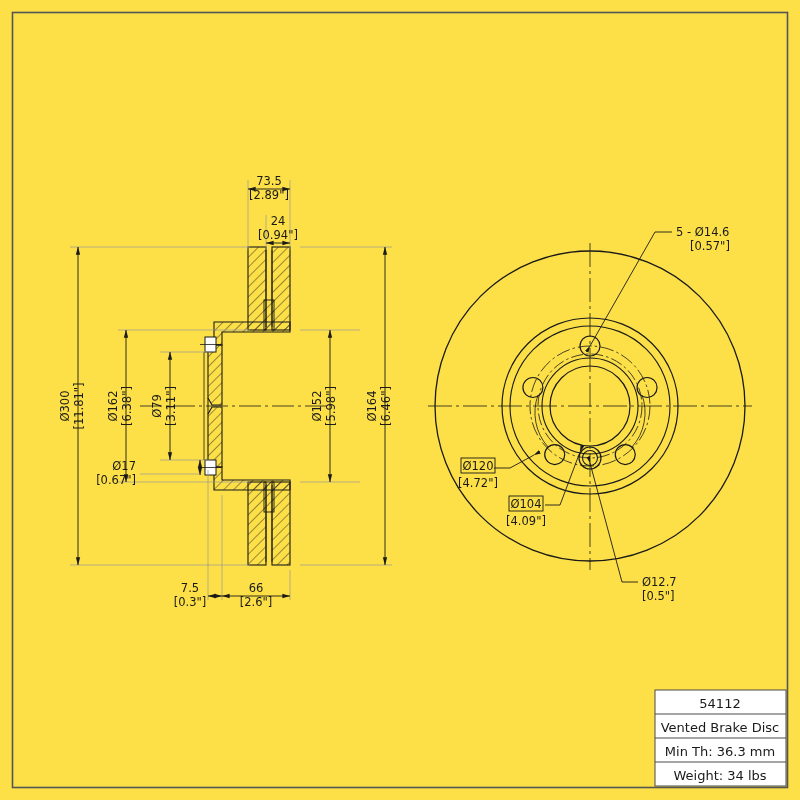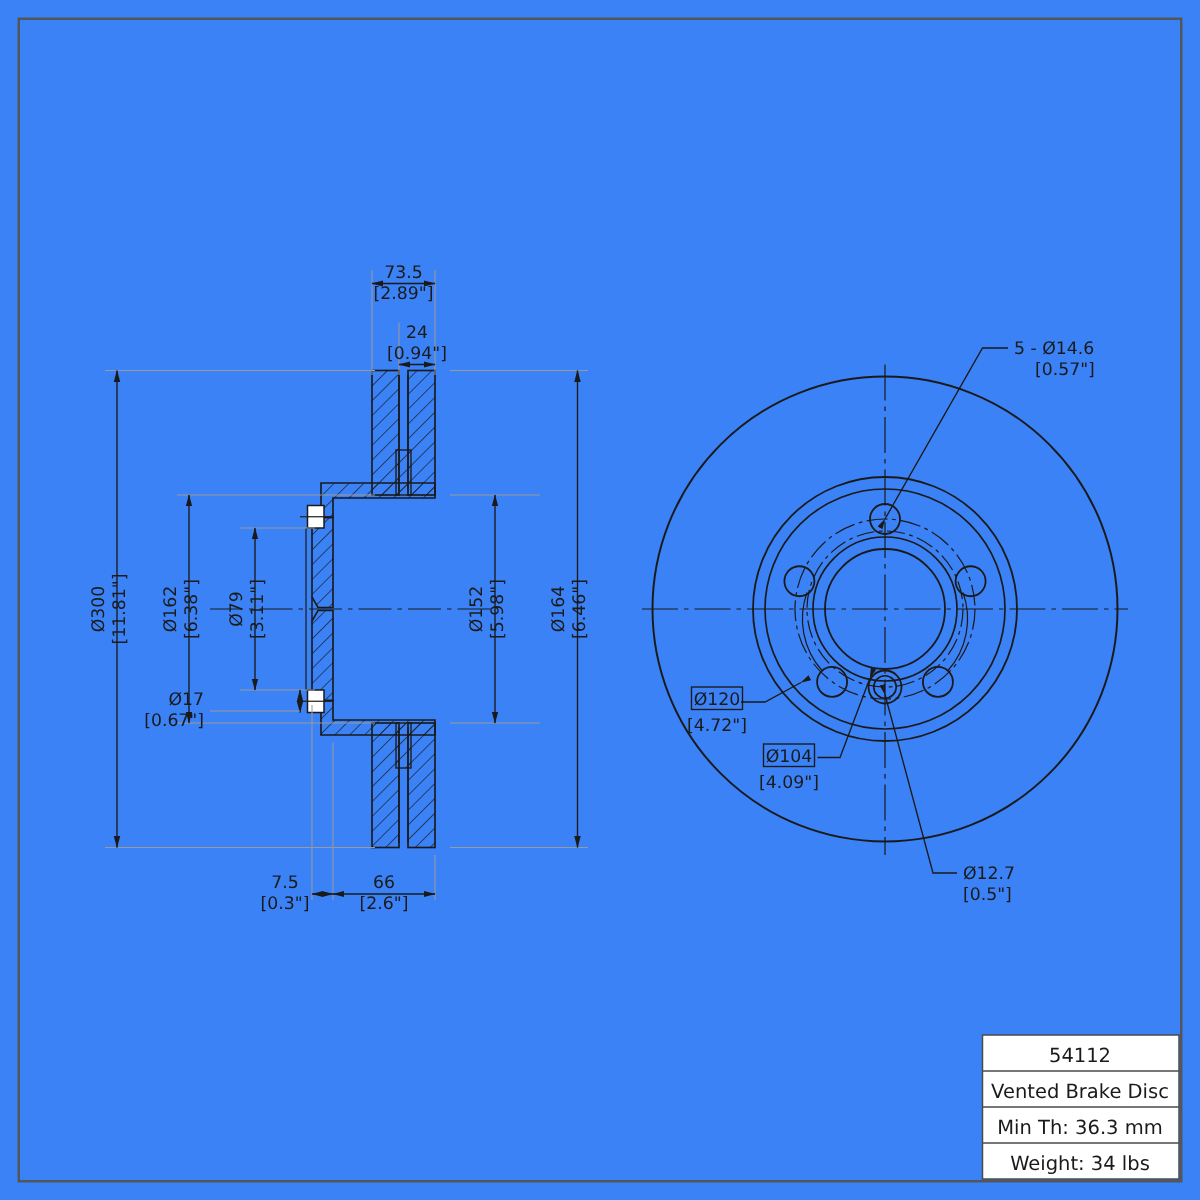--- a/index.html
+++ b/index.html
@@ -1,17 +1,17 @@
 <!DOCTYPE html>
 <html><head>
 <meta charset="utf-8">
 <style>
   html,body{margin:0;padding:0;background:#ffffff;}
   body{width:800px;height:800px;font-family:"DejaVu Sans","Liberation Sans",sans-serif;}
-  #sheet{position:relative;width:800px;height:800px;overflow:hidden;background:#3b82f6;}
+  #sheet{position:relative;width:800px;height:800px;overflow:hidden;background:#fde047;}
   svg{display:block;}
   .dimtxt{font-family:"DejaVu Sans","Liberation Sans",sans-serif;font-size:11.5px;fill:#1a1a1a;}
   .tbtxt{font-family:"DejaVu Sans","Liberation Sans",sans-serif;font-size:13px;fill:#1a1a1a;}
 </style>
 </head>
 <body>
 
 <div id="sheet">
 <svg width="800" height="800" viewBox="0 0 800 800">
   <defs>

